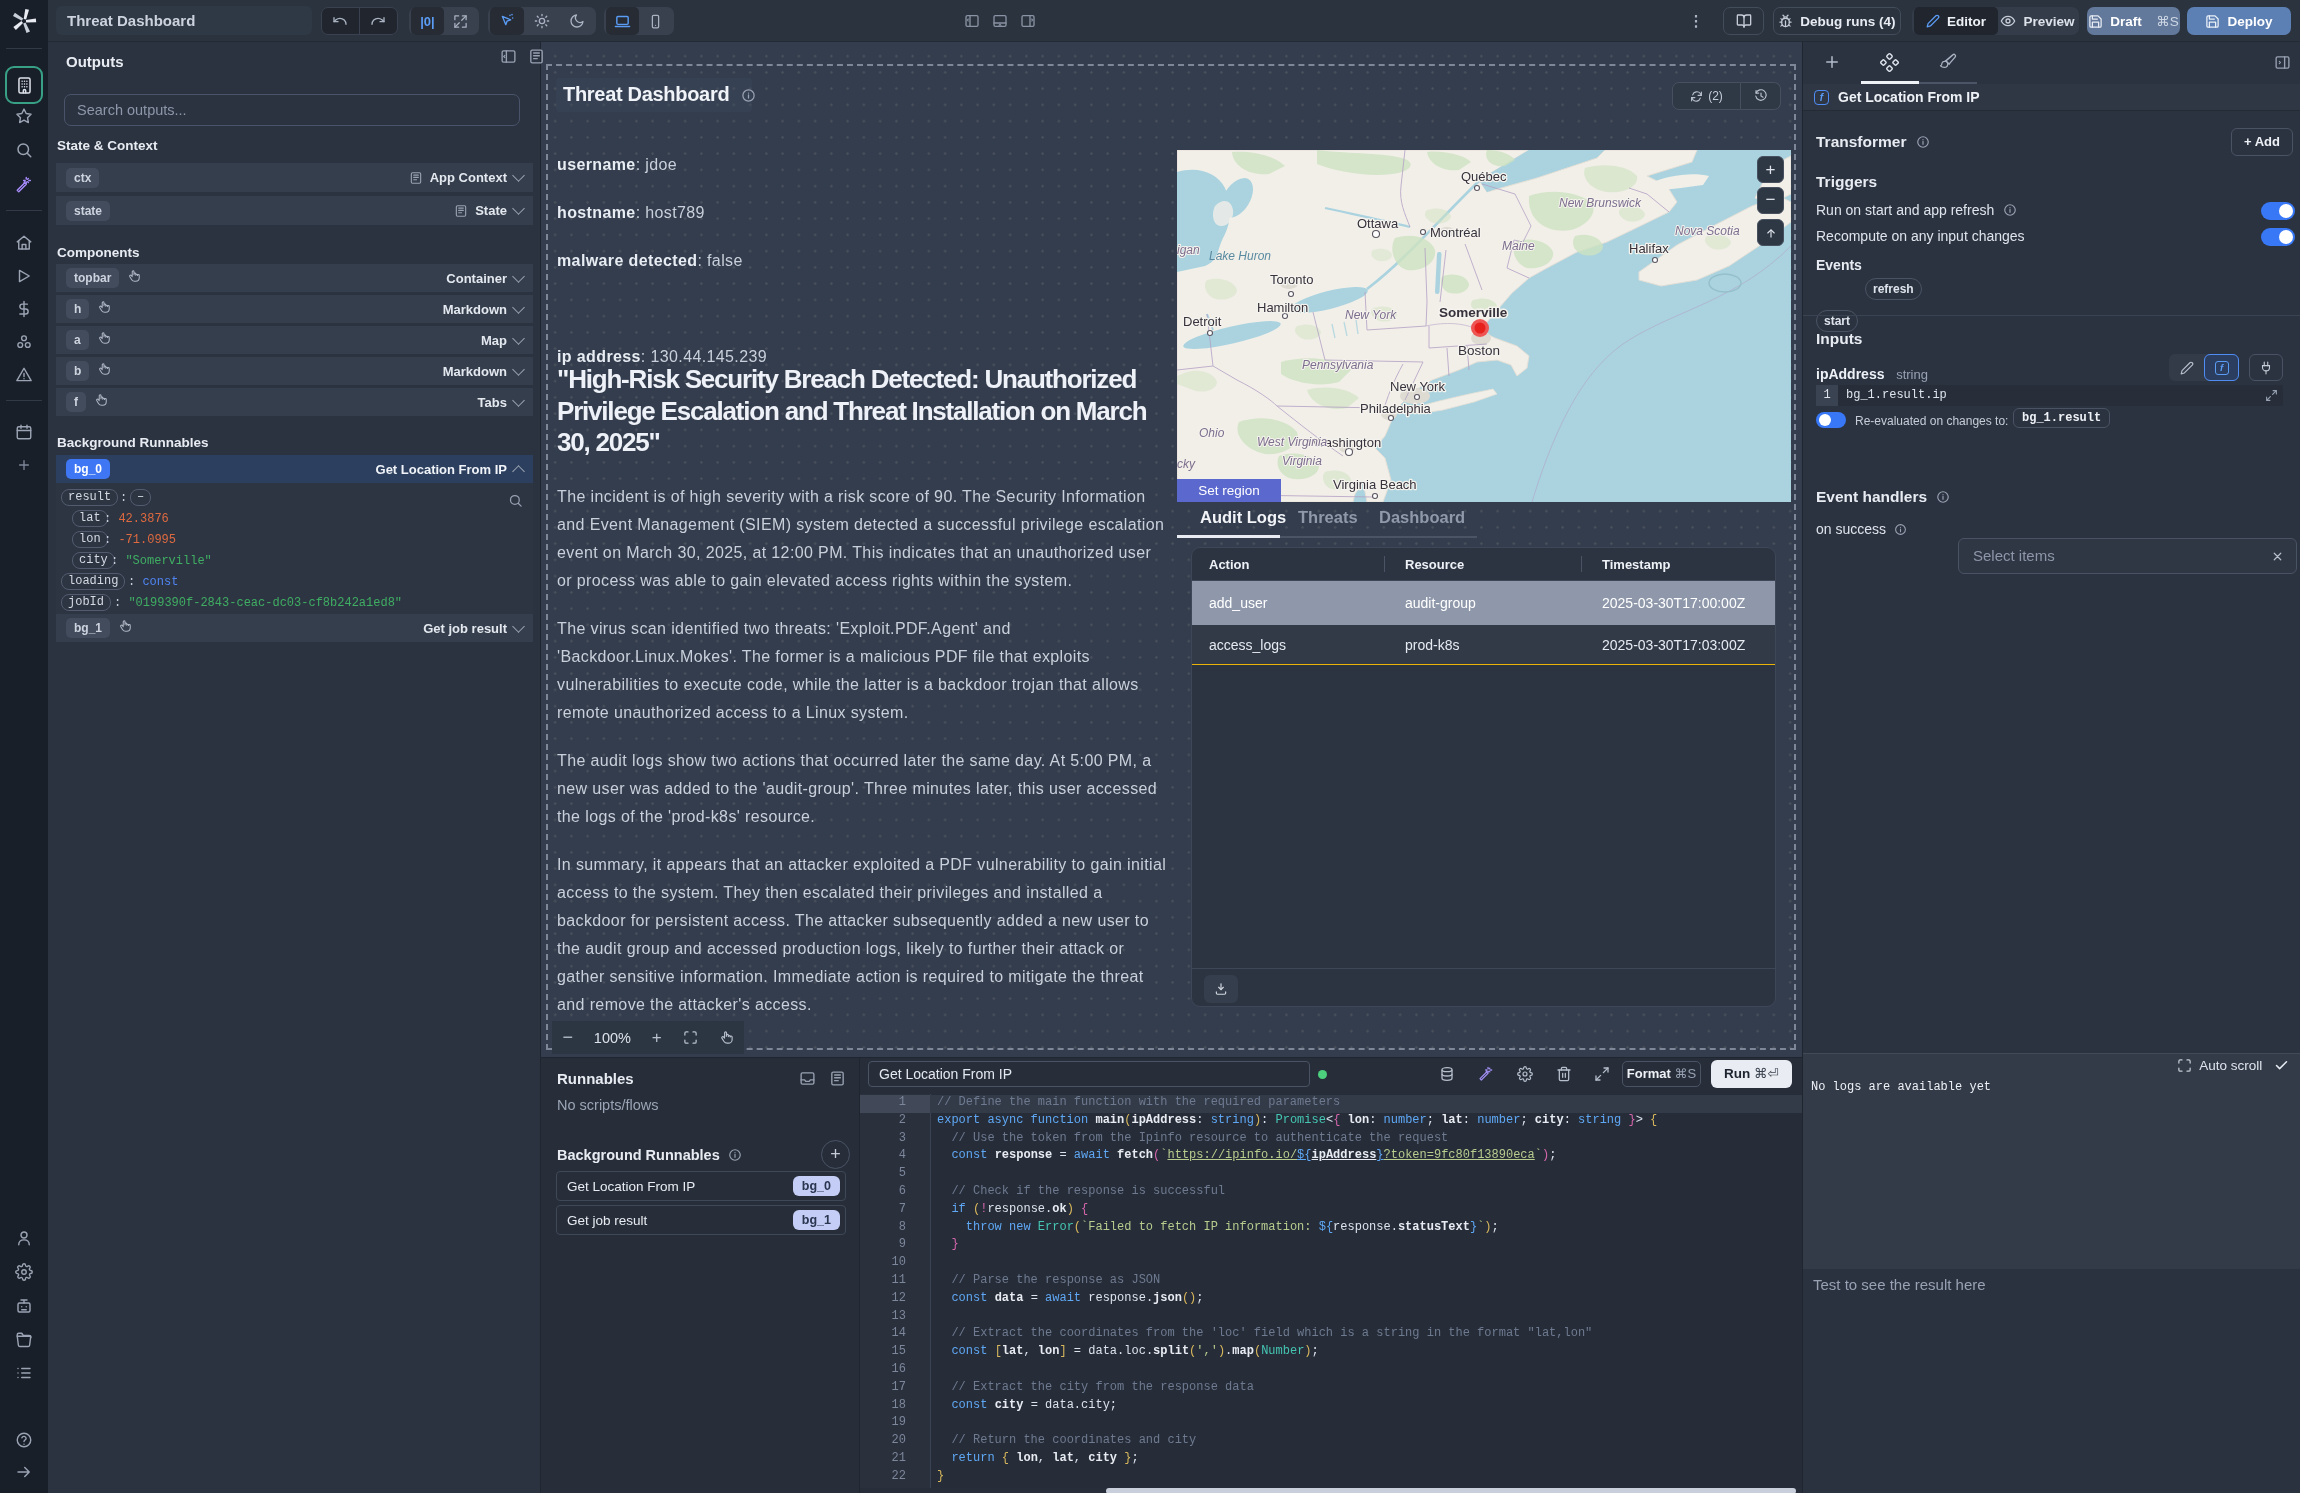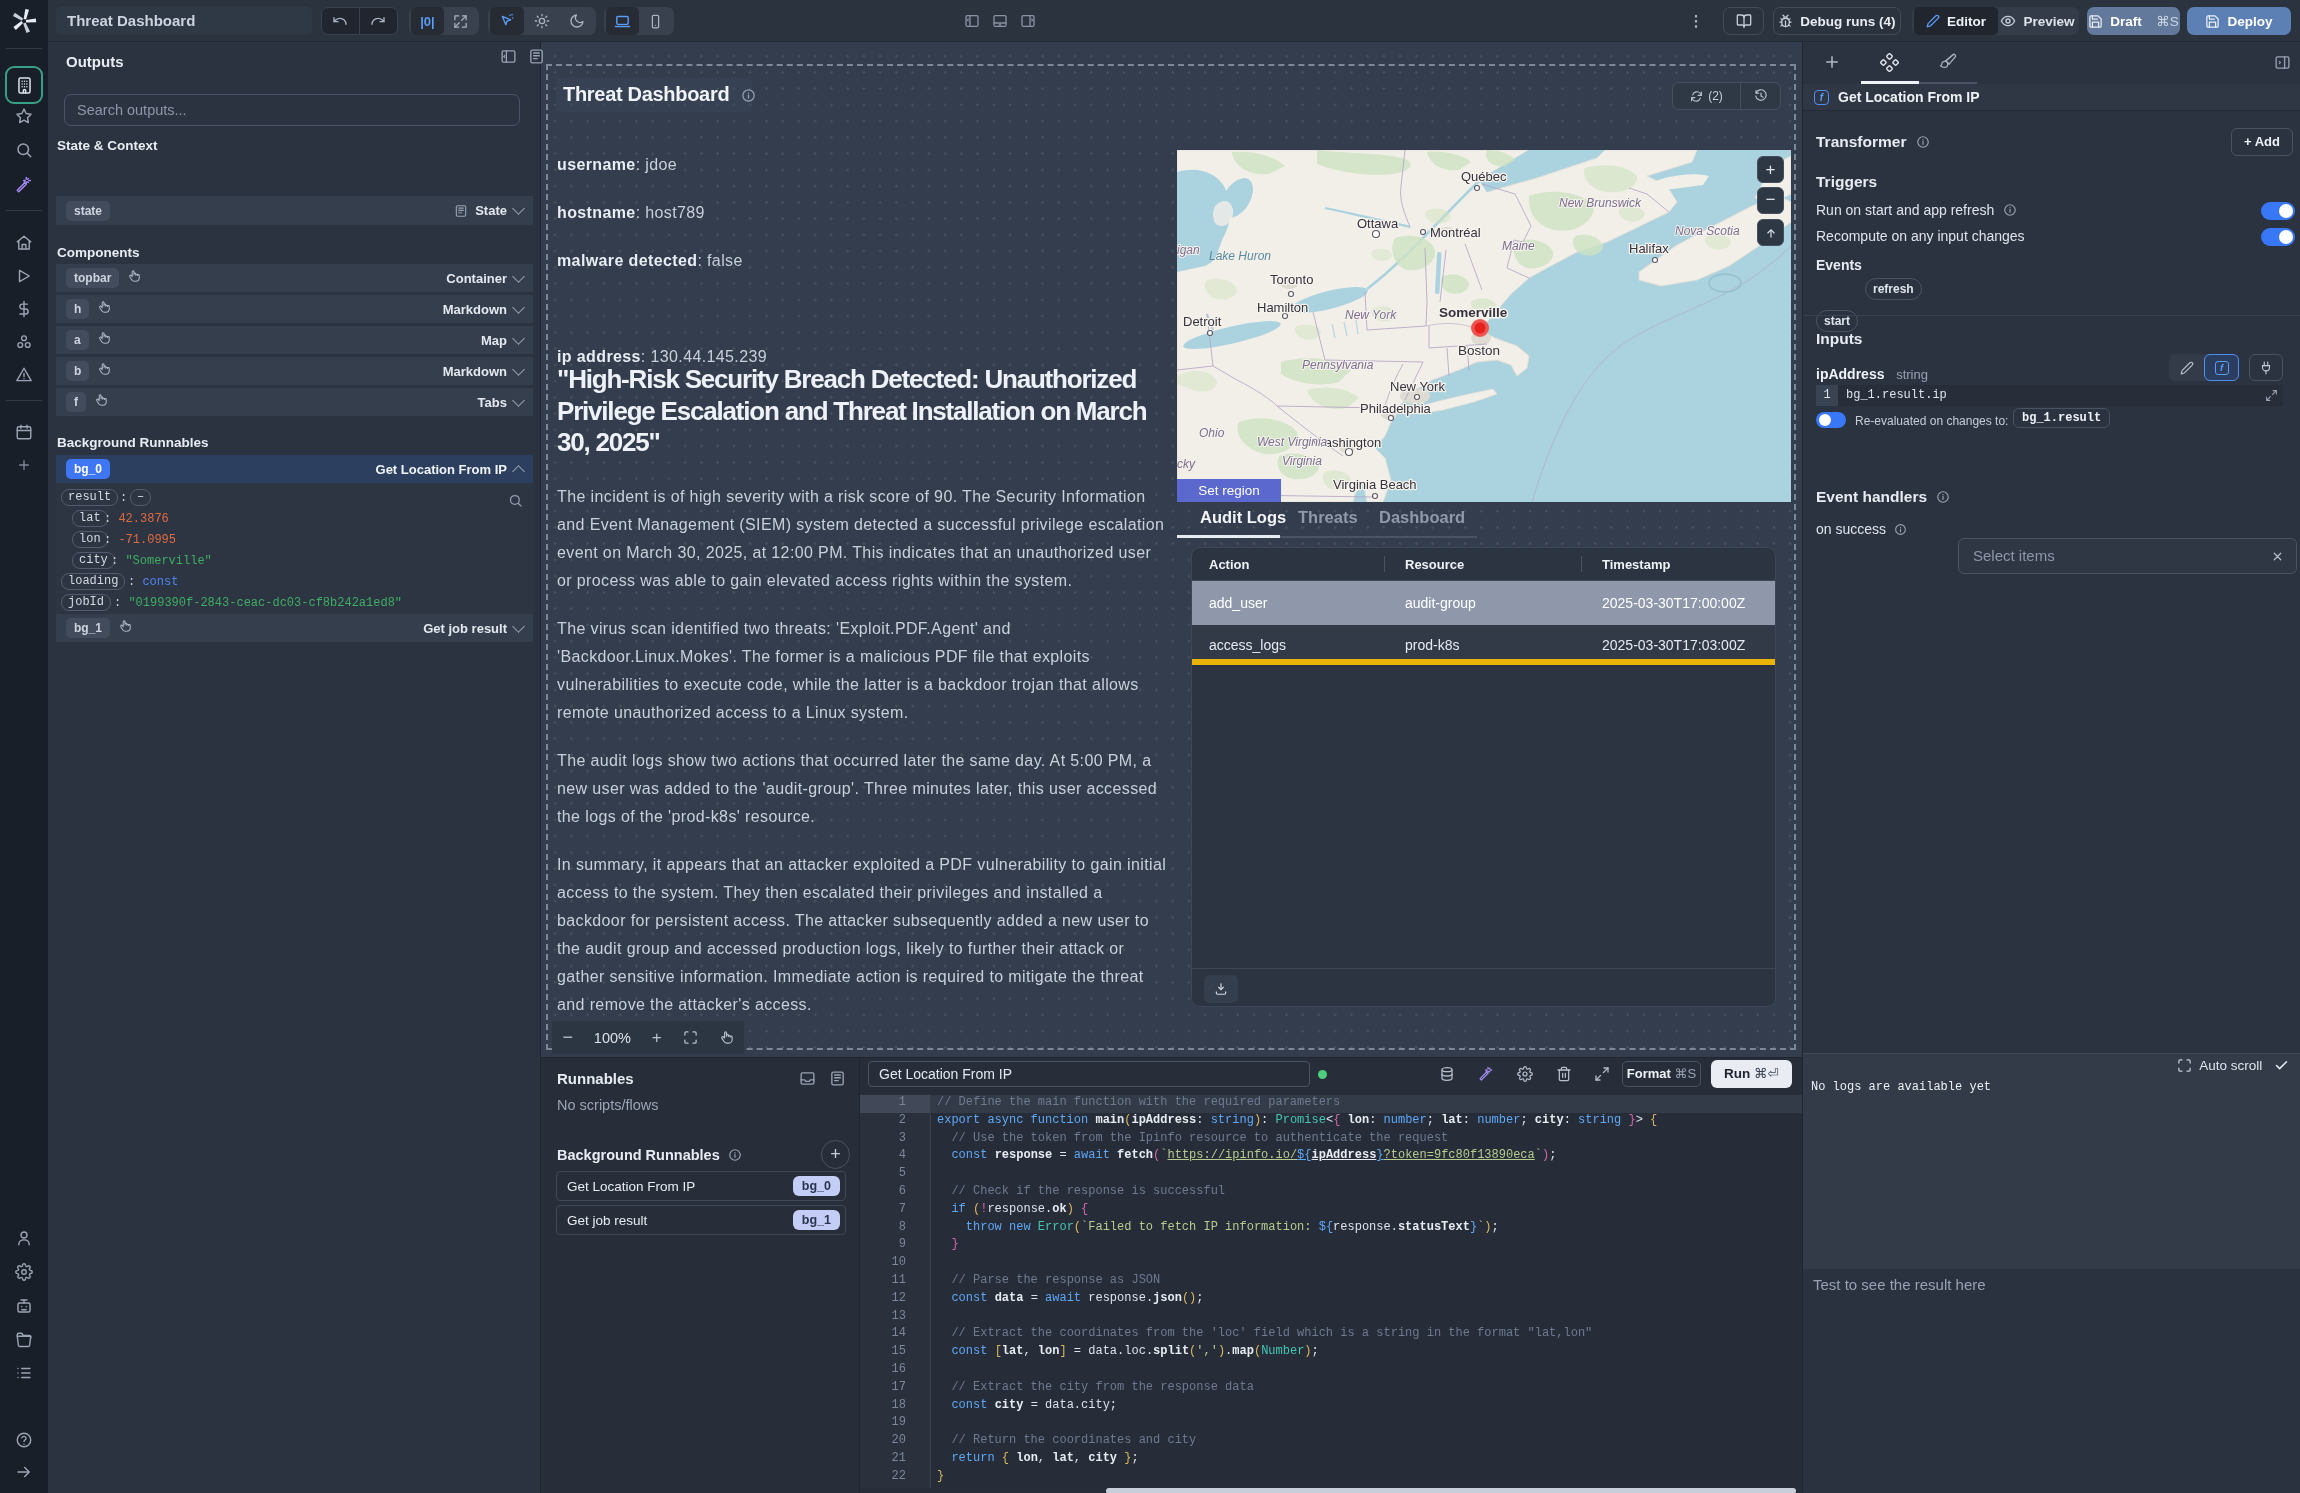--- a/index.html
+++ b/index.html
@@ -304,20 +304,27 @@
         <path d="M6.8 10.5 5.3 12l1.5 1.5" stroke-width="1.6"></path>
       </svg></div>
   <div class="abs" style="left:480px; top:6px;"><svg width="17" height="17" viewBox="0 0 24 24" fill="none" stroke="#99a2b2" stroke-width="1.9" stroke-linecap="round">
         <rect x="4" y="3" width="16" height="18" rx="2"></rect>
         <path d="M8 7h8M8 11h8M8 15h5"></path>
       </svg></div>
 
   <div class="abs" style="left:16px; top:52px; width:456px; height:32px; border:1px solid #49536a; border-radius:7px; color:#8d97a9; font-size:14.5px; line-height:30px; padding-left:12px;">Search outputs...</div>
 
   <div class="lp-h abs" style="left:9px; top:96px; font-size:13.5px;">State &amp; Context</div>
+  <div class="lrow" style="top:121px; height:29px;">
+    <span class="lchip">ctx</span>
+    <span class="ltype"><svg width="14" height="14" viewBox="0 0 24 24" fill="none" stroke="#9aa3b2" stroke-width="1.9" stroke-linecap="round">
+          <rect x="4" y="3" width="16" height="18" rx="2"></rect>
+          <path d="M8 7h8M8 11h8M8 15h5"></path>
+        </svg>App Context<span class="chev"></span></span>
+  </div>
   <div class="lrow" style="top:154px; height:29px;">
     <span class="lchip">state</span>
     <span class="ltype"><svg width="14" height="14" viewBox="0 0 24 24" fill="none" stroke="#9aa3b2" stroke-width="1.9" stroke-linecap="round">
           <rect x="4" y="3" width="16" height="18" rx="2"></rect>
           <path d="M8 7h8M8 11h8M8 15h5"></path>
         </svg>State<span class="chev"></span></span>
   </div>
 
   <div class="lp-h abs" style="left:9px; top:203px; font-size:13.5px;">Components</div>
   <div class="lrow" style="top:222px; height:28px;">
@@ -593,21 +600,21 @@
       <span class="abs" style="left:213px; top:9px;">Resource</span>
       <span class="abs" style="left:410px; top:9px;">Timestamp</span>
       <span class="abs" style="left:192px; top:8px; width:1px; height:16px; background:#4a5464;"></span>
       <span class="abs" style="left:389px; top:8px; width:1px; height:16px; background:#4a5464;"></span>
     </div>
     <div class="abs" style="left:0; top:33px; width:100%; height:44px; background:#8e98aa; color:#fff; font-size:14px;">
       <span class="abs" style="left:17px; top:14px;">add_user</span>
       <span class="abs" style="left:213px; top:14px;">audit-group</span>
       <span class="abs" style="left:410px; top:14px;">2025-03-30T17:00:00Z</span>
     </div>
-    <div class="abs" style="left:0; top:77px; width:100%; height:40px; background:#323a48; border-bottom:6px solid #eab308; color:#e6eaf1; font-size:14px;">
+    <div class="abs" style="left:0; top:77px; width:100%; height:40px; background:#323a48; border-bottom:1px solid #eab308; color:#e6eaf1; font-size:14px;">
       <span class="abs" style="left:17px; top:12px;">access_logs</span>
       <span class="abs" style="left:213px; top:12px;">prod-k8s</span>
       <span class="abs" style="left:410px; top:12px;">2025-03-30T17:03:00Z</span>
     </div>
     <div class="abs" style="left:0; top:420px; width:100%; height:40px; border-top:1px solid #3e4757;">
       <div class="abs" style="left:12px; top:6px; width:34px; height:28px; background:#353e4c; border-radius:6px; display:flex; align-items:center; justify-content:center;">
         <svg width="14" height="14" viewBox="0 0 24 24" fill="none" stroke="#d4dae3" stroke-width="2" stroke-linecap="round" stroke-linejoin="round">
             <path d="M12 3v10"></path>
             <path d="M8 9l4 4 4-4"></path>
             <path d="M4 17v2a2 2 0 0 0 2 2h12a2 2 0 0 0 2-2v-2"></path>

